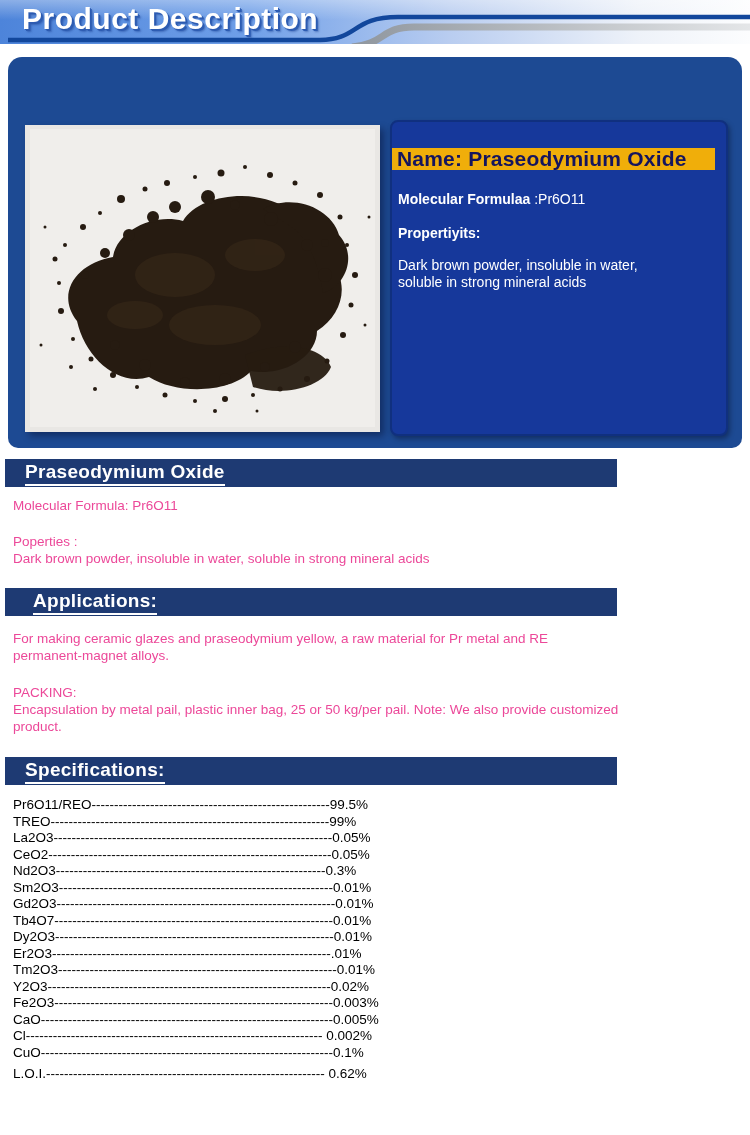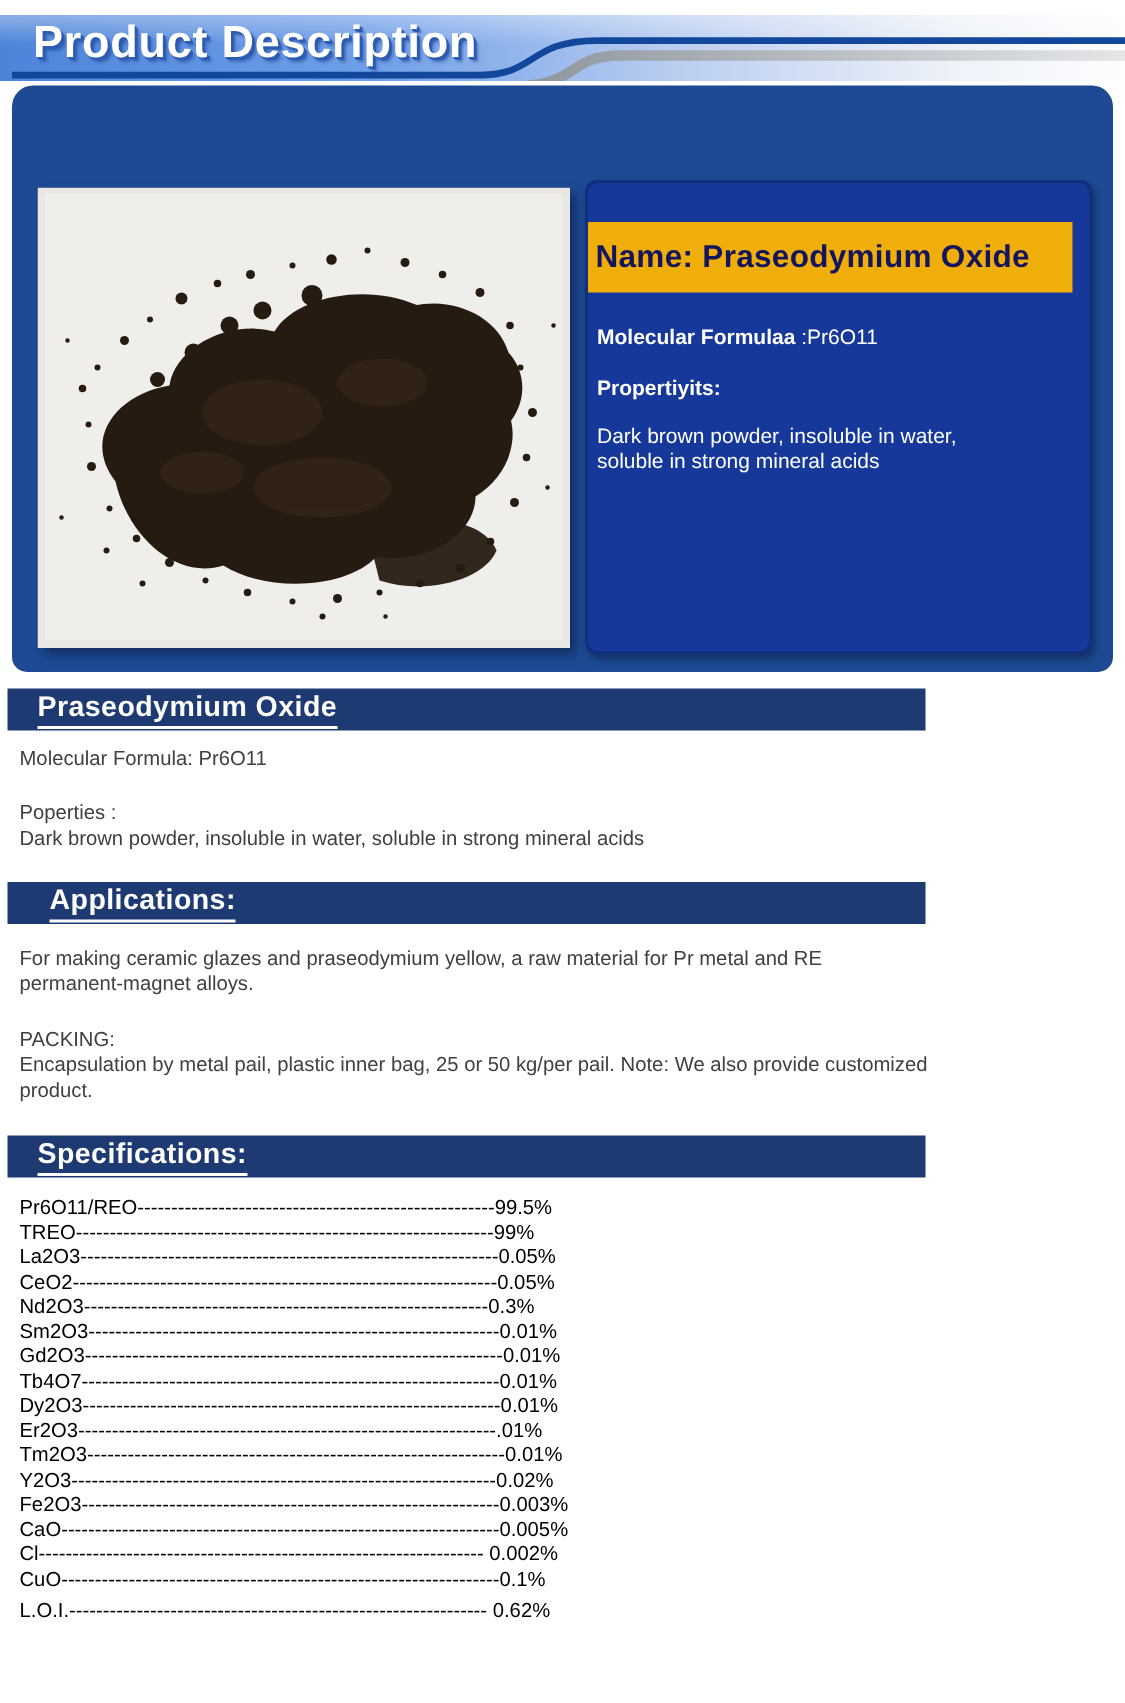--- a/index.html
+++ b/index.html
@@ -1,49 +1,49 @@
 <!DOCTYPE html>
 <html><head>
 <meta charset="utf-8">
 <style>
   html,body{margin:0;padding:0;background:#ffffff;}
   .page{position:relative;width:750px;height:1135px;background:#ffffff;overflow:hidden;
         font-family:"Liberation Sans",sans-serif;}
 
   
-  .banner{position:absolute;left:0;top:10px;width:750px;height:44px;}
+  .banner{position:absolute;left:0;top:0;width:750px;height:44px;}
   .banner svg{position:absolute;left:0;top:0;}
   .banner-title{position:absolute;left:22px;top:2px;font-size:30px;font-weight:bold;color:#ffffff;
         letter-spacing:0.5px;
         text-shadow:1px 1px 0 #2d5cb2, 2px 2px 0 #2d5cb2, 3px 3px 2px rgba(25,60,140,.45);}
 
   
   .panel{position:absolute;left:8px;top:57px;width:734px;height:391px;background:#1d4a93;
          border-radius:14px 14px 10px 10px;}
   .photo{position:absolute;left:17px;top:68px;width:355px;height:307px;
          box-shadow:4px 4px 7px rgba(0,0,25,.38);}
   .info-box{position:absolute;left:382px;top:63px;width:338px;height:316px;box-sizing:border-box;
          background:#16389b;border:2px solid #10307f;border-radius:8px;
          box-shadow:2px 3px 5px rgba(0,0,20,.35);}
-  .name-bar{margin-top:26px;width:calc(100% - 11px);height:47px;box-sizing:border-box;
+  .name-bar{margin-top:26px;width:calc(100% - 11px);height:22px;box-sizing:border-box;
          background:#f0ae0a;display:flex;align-items:center;padding-left:5px;
          font-size:21px;font-weight:bold;color:#15155e;letter-spacing:0.2px;}
   .info-text{padding:21px 12px 0 6px;color:#ffffff;font-size:14px;line-height:17px;}
   .formula-row{margin-bottom:17px;}
   .bold{font-weight:bold;}
   .props-heading{font-weight:bold;margin-bottom:15px;}
 
   
   .section-bar{position:absolute;left:5px;width:612px;height:28px;background:#1e3a73;
          display:flex;align-items:center;padding-left:20px;box-sizing:border-box;}
   .section-bar .bar-text{color:#ffffff;font-weight:bold;font-size:19px;letter-spacing:0.3px;
          border-bottom:2px solid #ffffff;padding-bottom:1px;}
 
   
-  .txt{position:absolute;left:13px;font-size:13.5px;color:#404040;line-height:17px;}
+  .txt{position:absolute;left:13px;font-size:13.5px;color:#ec4899;line-height:17px;}
   .apps-para{max-width:600px;}
   .packing-para{max-width:655px;}
 
   
   .spec-list{position:absolute;left:13px;top:797px;font-size:13.5px;color:#000000;}
   .spec-row{line-height:16.5px;white-space:pre;}
   .spec-row:last-child{margin-top:5px;}
 </style>
 </head>
 <body>

